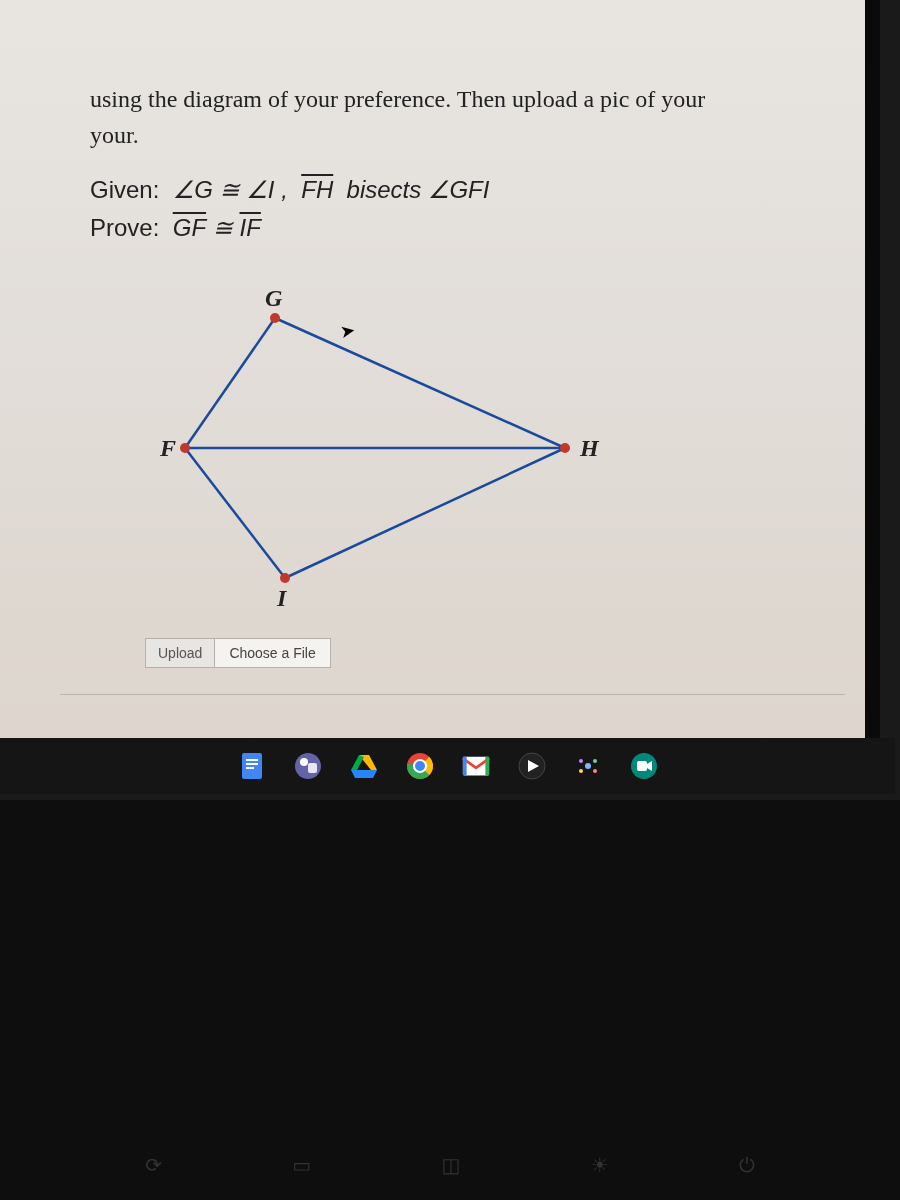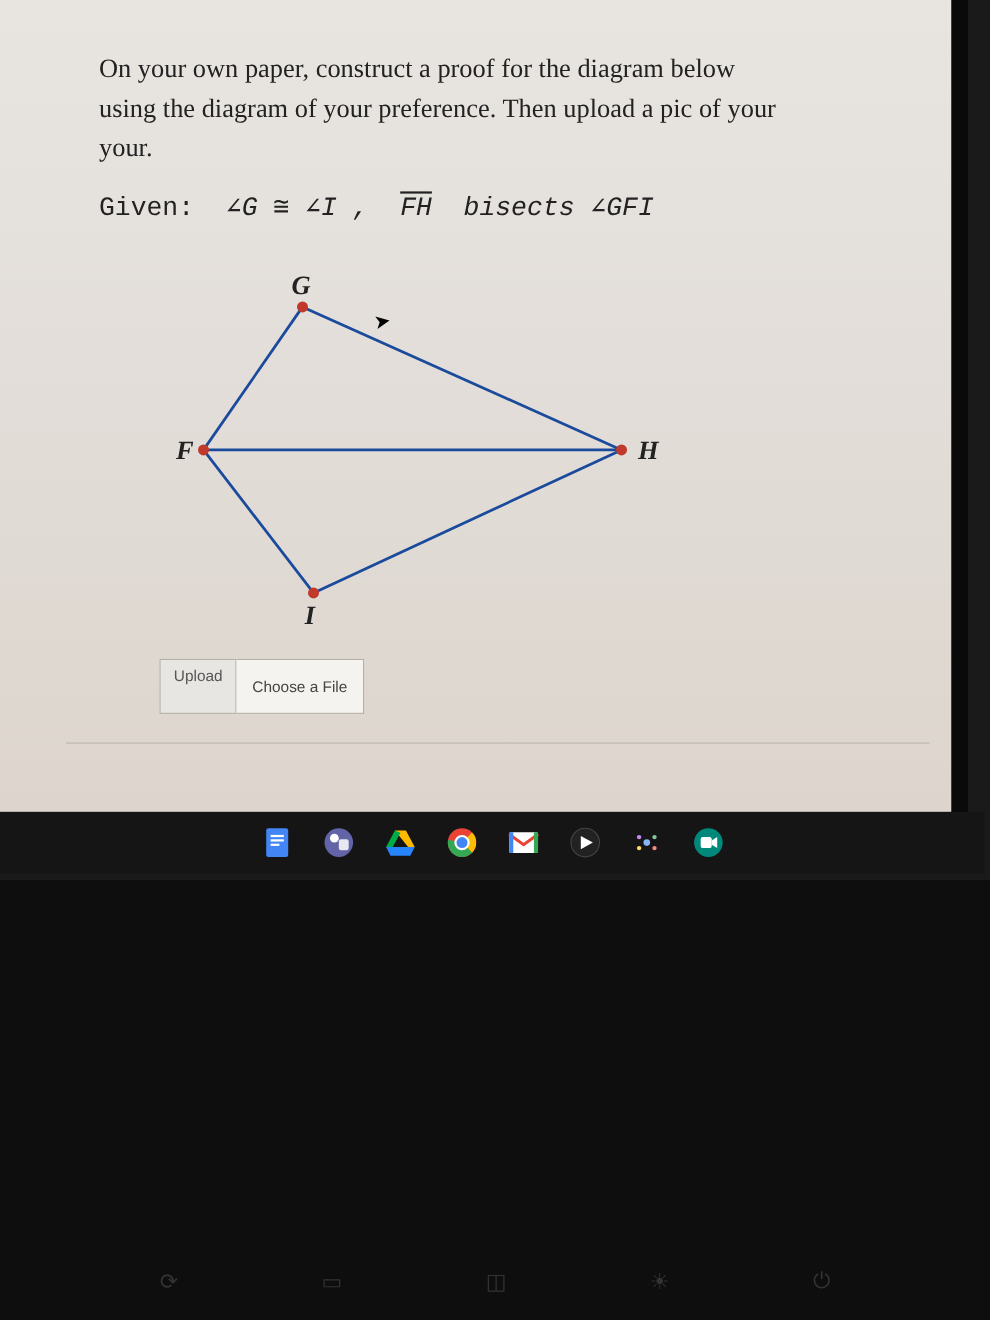--- a/index.html
+++ b/index.html
@@ -31,21 +31,21 @@
   .instructions {
     font-size: 24px;
     color: #222;
     line-height: 1.5;
     font-family: Georgia, serif;
     margin-bottom: 18px;
   }
   .given-prove {
     font-size: 24px;
     color: #222;
-    font-family: Liberation Mono, monospace;
+    font-family: Liberation Sans, sans-serif;
     line-height: 1.6;
   }
   .overline {
     text-decoration: overline;
     text-decoration-thickness: 1.5px;
   }
   .mathit {
     font-style: italic;
   }
   .diagram-wrap {
@@ -83,21 +83,21 @@
     border: 1px solid #b5b0a8;
     padding: 6px 12px;
     font-family: Arial, sans-serif;
     font-size: 14px;
     color: #555;
   }
   .upload-btn {
     background: #f5f3ef;
     border: 1px solid #b5b0a8;
     border-left: none;
-    padding: 16px 14px;
+    padding: 6px 14px;
     font-family: Arial, sans-serif;
     font-size: 14px;
     color: #444;
     cursor: pointer;
   }
   .line-below {
     margin: 6px 20px 0 60px;
     height: 1px;
     background: #bbb5ad;
   }
@@ -145,32 +145,38 @@
     font-size: 20px;
   }
 </style>
 </head>
 <body>
 
 <div class="screen">
   <div class="content-box">
 
     <div class="instructions">
-      <span>On your own paper, construct a proof for the diagram below</span><br>
+      <br>
       <span>using the diagram of your preference. Then upload a pic of your</span><br>
       <span>your.</span>
     </div>
 
     <div class="given-prove">
       <span>Given:</span>&nbsp;
       <span class="mathit">∠G ≅ ∠I ,</span>&nbsp;
       <span class="overline mathit">FH</span>&nbsp;
       <span class="mathit">bisects ∠GFI</span>
     </div>
 
+    <div class="given-prove">
+      <span>Prove:</span>&nbsp;
+      <span class="overline mathit">GF</span>
+      <span class="mathit">≅</span>
+      <span class="overline mathit">IF</span>
+    </div>
 
     <div class="diagram-wrap">
       <svg viewBox="0 0 460 340">
 
         <line x1="40" y1="170" x2="130" y2="40" stroke="#1a4a9c" stroke-width="2.5"></line>
         <line x1="130" y1="40" x2="420" y2="170" stroke="#1a4a9c" stroke-width="2.5"></line>
         <line x1="40" y1="170" x2="420" y2="170" stroke="#1a4a9c" stroke-width="2.5"></line>
         <line x1="40" y1="170" x2="140" y2="300" stroke="#1a4a9c" stroke-width="2.5"></line>
         <line x1="140" y1="300" x2="420" y2="170" stroke="#1a4a9c" stroke-width="2.5"></line>
 

